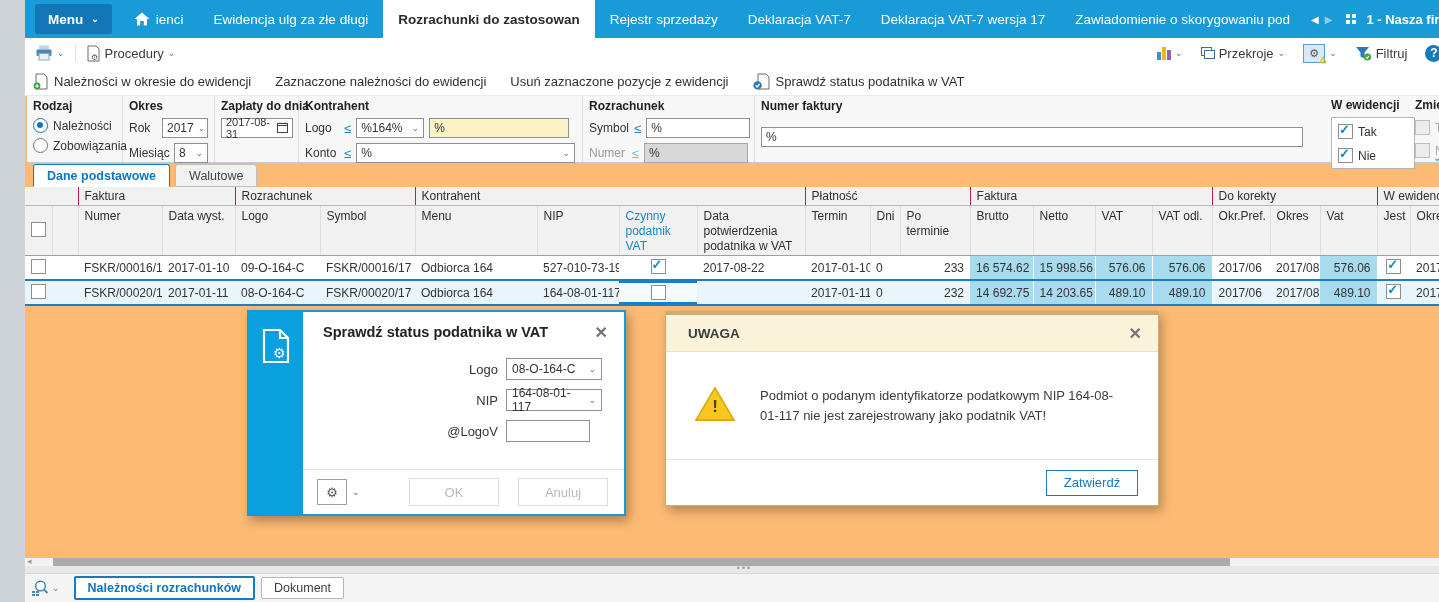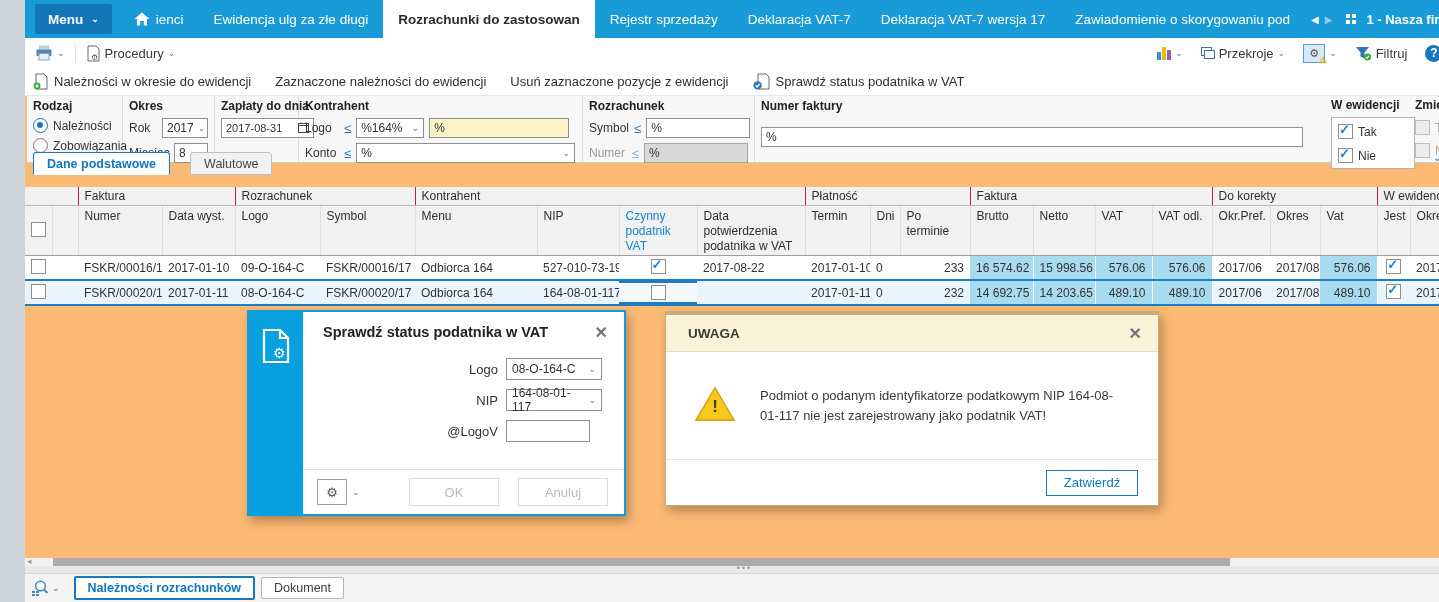--- a/index.html
+++ b/index.html
@@ -61,21 +61,21 @@
   .cb.on::after{content:"✓";position:absolute;left:0px;top:-3px;font-size:13px;font-weight:700;color:#1588d1;}
   .cb.dis{background:#ececec;border-color:#bdbdbd;}
   .wbox{border:1px solid #b5b5b5;background:#fff;padding:6px 6px 2px 6px;width:70px;}
   .wbox .frow{margin-bottom:9px;}
   .zm .frow{color:#a8a8a8;margin-bottom:8px;}
   .zm-exp{position:absolute;left:24px;bottom:-1px;color:#1779be;font-size:10px;}
   .nf-leq{position:absolute;left:1286px;top:100px;}
   .calic{display:inline-block;margin-left:auto;}
 
   
-  .gridtabs{position:absolute;left:8px;top:152px;display:flex;gap:20px;}
+  .gridtabs{position:absolute;left:8px;top:164px;display:flex;gap:5px;}
   .gt{height:21px;padding:0 13px;display:flex;align-items:center;font-size:12.5px;border:1px solid #bfbfbf;background:#f1f1f1;color:#444;border-radius:3px 3px 0 0;cursor:pointer;}
   .gt.active{background:#fff;border-color:#1779be;border-bottom-color:#fff;color:#1176c0;font-weight:700;position:relative;z-index:2;}
 
   
   table.grid{position:absolute;left:0;top:187px;width:1439px;border-collapse:collapse;table-layout:fixed;font-size:12px;}
   .grid th{background:#f1f1f1;font-weight:400;color:#2e2e2e;text-align:left;padding:1px 6px;white-space:nowrap;overflow:hidden;}
   .grid tr.grow th{height:16px;border-bottom:1px solid #b9b9b9;border-left:1px solid #be185d;}
   .grid tr.grow th.lead{border-left:none;}
   .grid tr.hrow th{height:31px;vertical-align:top;padding-top:3px;border-bottom:1px solid #9f9f9f;border-left:1px solid #dedede;white-space:normal;line-height:1.25;}
   .grid tr.hrow th.cbcell{text-align:center;vertical-align:middle;border-left:none;}
@@ -273,21 +273,21 @@
         <span style="width:40px;">Miesiąc</span>
         <div class="sel" style="width:38px;">
           <span>8</span>
           <span class="chev">⌄</span>
         </div>
       </div>
     </div>
 
     <div class="fg" style="left:188px;width:84px;">
       <div class="flabel">Zapłaty do dnia</div>
-      <div class="sel" style="width:93px;font-size:11px;">
+      <div class="sel" style="width:72px;font-size:11px;">
         <span>2017-08-31</span>
         <span class="calic">
           <svg width="11" height="11" viewBox="0 0 11 11">
               <rect x="0.5" y="1.5" width="10" height="9" fill="none" stroke="#444"></rect>
               <line x1="0.5" y1="3.5" x2="10.5" y2="3.5" stroke="#444"></line>
               <line x1="3" y1="0.5" x2="3" y2="2" stroke="#444"></line>
               <line x1="8" y1="0.5" x2="8" y2="2" stroke="#444"></line>
             </svg>
         </span>
       </div>

